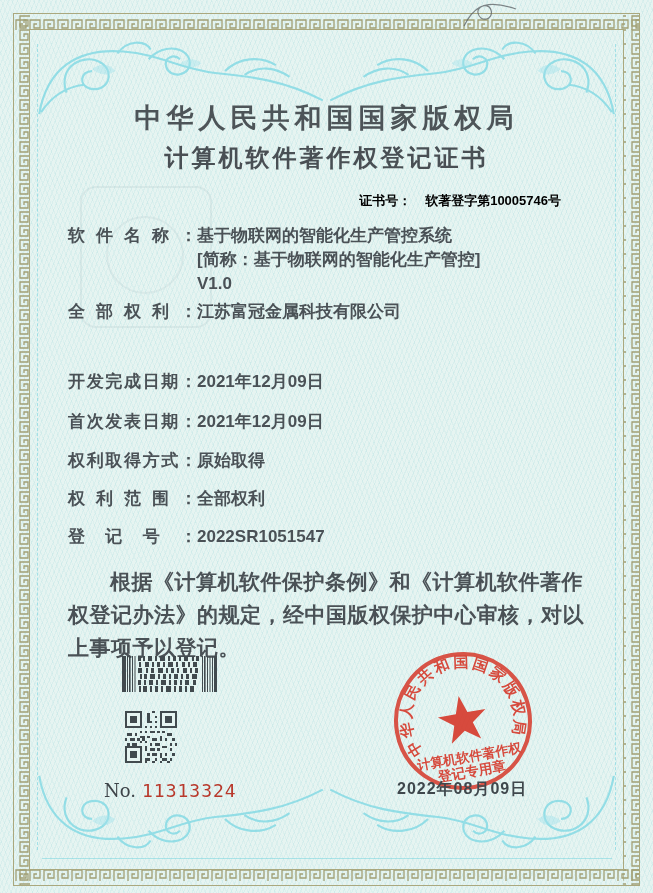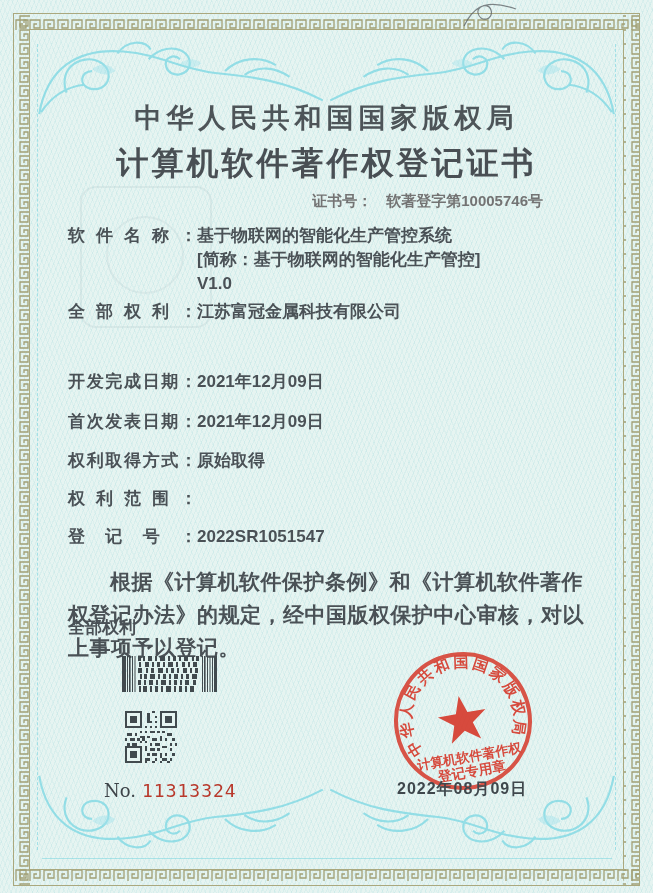--- a/index.html
+++ b/index.html
@@ -33,31 +33,31 @@
   .watermark::after{
     content:""; position:absolute; left:24px; top:28px; width:74px; height:74px;
     border:2px solid rgba(185,205,208,.34); border-radius:50%;
   }
   .authority{
     position:absolute; left:0; top:100px; width:100%; text-align:center;
     font-size:27px; font-weight:700; letter-spacing:5px; color:#4d5458;
   }
   .cert-title{
     position:absolute; left:0; top:142px; width:100%; text-align:center;
-    font-size:32px; font-weight:700; letter-spacing:3px; color:#494f54;
+    font-size:24px; font-weight:700; letter-spacing:3px; color:#494f54;
   }
   .certno{
-    position:absolute; right:110px; top:192px; font-size:15px; font-weight:700; color:#737373;
+    position:absolute; right:92px; top:192px; font-size:13px; font-weight:700; color:#000000;
   }
   .certno .gap{display:inline-block; width:14px;}
   .row{position:absolute; left:68px; display:flex; font-size:17px; font-weight:700; color:#4a5156;}
   .flabel{display:inline-block; width:129px; text-align:justify; text-align-last:justify; flex:0 0 129px;}
   .fval{margin-left:0; line-height:24px;}
   .row-name{top:224px;} .row-owner{top:300px;}
-  .row-dev{top:370px;} .row-pub{top:410px;} .row-acq{top:449px;} .row-scope{top:487px;flex-direction:column;} .row-reg{top:525px;}
+  .row-dev{top:370px;} .row-pub{top:410px;} .row-acq{top:449px;} .row-scope{top:487px;} .row-reg{top:525px;}
   .statement{
     position:absolute; left:68px; top:565px; width:519px;
     font-size:21px; font-weight:700; line-height:33px; text-indent:2em;
     color:#4a5156; letter-spacing:.5px;
   }
   .barcode{position:absolute; left:122px; top:656px;}
   .qrcode{position:absolute; left:125px; top:710px;}
   .serial{position:absolute; left:104px; top:780px; font-size:18px;}
   .serial .prefix{font-family:"DejaVu Serif", serif; color:#3e4449;}
   .serial .num{font-family:"DejaVu Sans Mono", monospace; color:#b8382b; letter-spacing:1px; margin-left:6px;}

